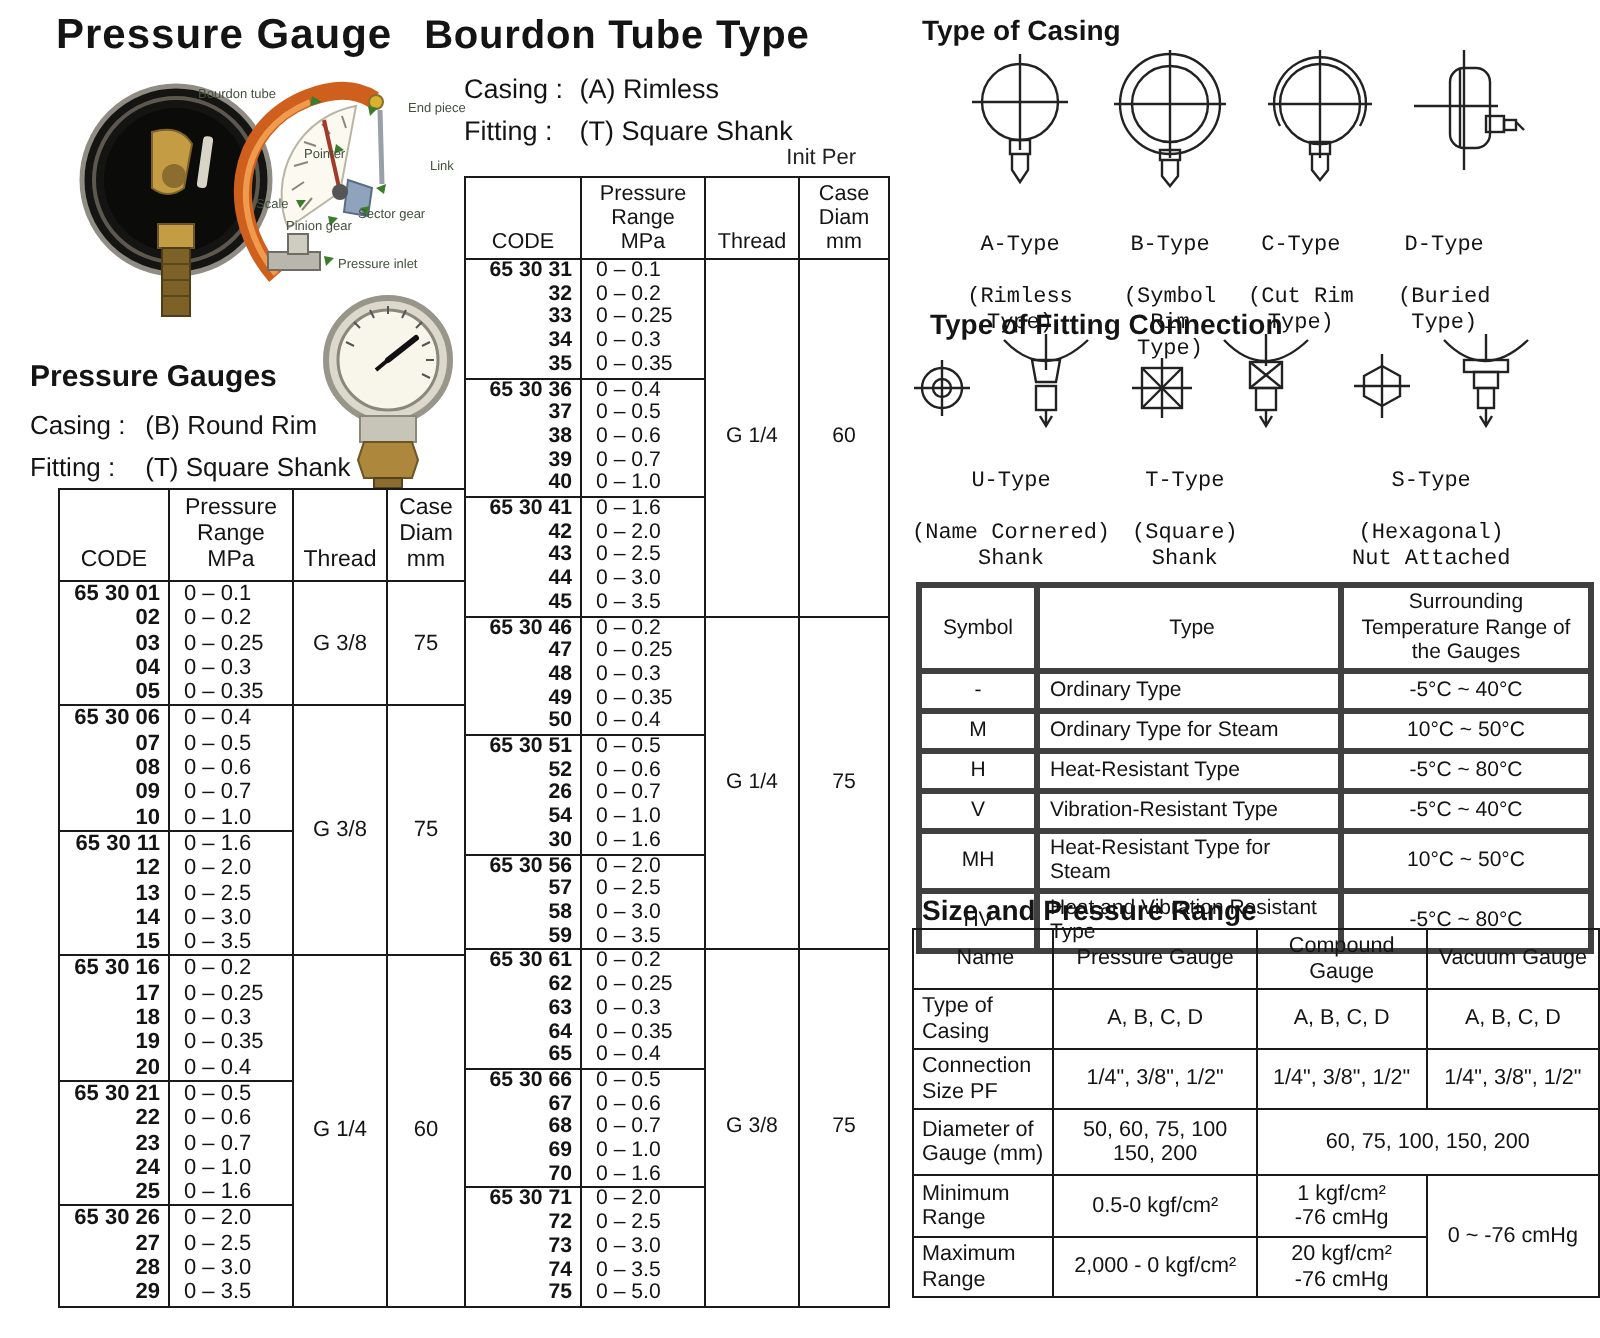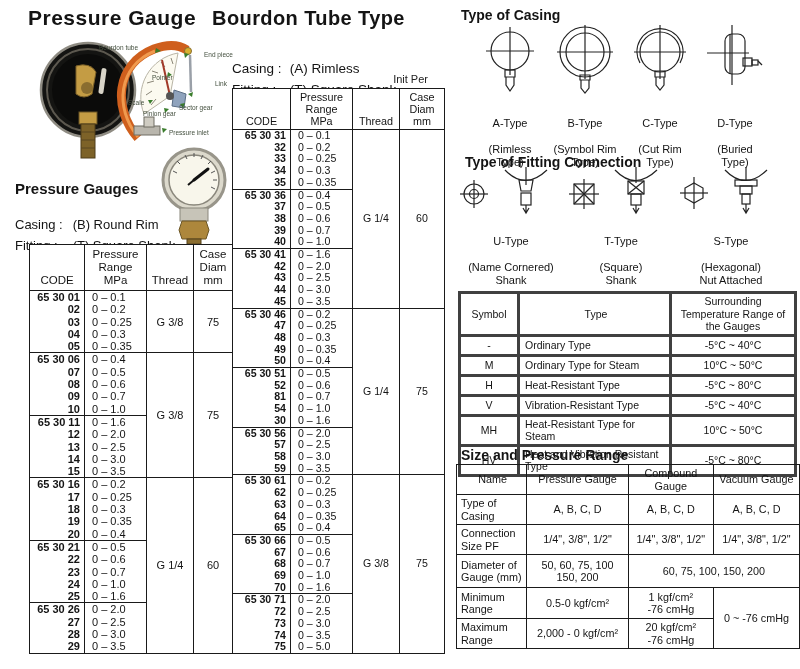--- a/index.html
+++ b/index.html
@@ -5,21 +5,21 @@
   html,body{margin:0;padding:0;background:#fff;}
   .page{position:relative;width:800px;height:669px;background:#ffffff;
         font-family:"Liberation Sans",sans-serif;color:#141414;overflow:hidden;}
   .abs{position:absolute;}
 
   
   .title-row{left:28px;top:6px;display:flex;align-items:baseline;gap:16px;}
   .title1{font-size:21px;font-weight:bold;letter-spacing:.5px;}
   .title2{font-size:20px;font-weight:bold;letter-spacing:.4px;}
   .sec-h{font-weight:bold;font-size:14px;}
-  .sub-h{font-weight:bold;font-size:15px;margin-bottom:17px;}
+  .sub-h{font-weight:bold;font-size:15px;margin-bottom:5px;}
 
   
   .info-line{font-size:13px;line-height:21px;white-space:nowrap;}
   .info-line .lbl{display:inline-block;width:54px;}
   .mid-info .info-line{font-size:13.5px;}
   .unit-note{font-size:11px;color:#222;}
 
   
   .ctab{border-collapse:collapse;border:1.5px solid #1a1a1a;background:#fff;}
   .ctab th,.ctab td{border-left:1px solid #1a1a1a;border-right:1px solid #1a1a1a;}
@@ -54,21 +54,21 @@
   .stab th,.stab td{border:1px solid #1a1a1a;font-size:10.8px;line-height:12.5px;
                     text-align:center;font-weight:normal;padding:2px 2px;vertical-align:middle;}
   .stab .lbl{text-align:left;padding-left:4px;width:64px;}
   .stab .c-pg{width:100px;} .stab .c-cg{width:82px;} .stab .c-vg{width:84px;}
   .stab tr.r-type td{height:24px;} .stab tr.r-conn td{height:24px;}
   .stab tr.r-diam td{height:28px;} .stab tr.r-min td{height:26px;}
   .stab tr.r-max td{height:22px;}
 
   
   .fig-row{display:flex;}
-  .fig-col{display:flex;flex-direction:column;align-items:center;}
+  .fig-col{display:flex;flex-direction:column;align-items:flex-start;font-family:Liberation Mono, monospace;}
   .fig-label{text-align:center;font-size:11px;line-height:13px;white-space:pre-line;margin-top:3px;}
   .dlab{position:absolute;font-size:6.5px;line-height:7px;color:#44503f;}
   svg{display:block;}
 </style>
 </head>
 <body>
 
 <div class="page">
 
   <div class="abs title-row">
@@ -273,21 +273,21 @@
             <td class="range">0 – 3.0</td>
           </tr>
           <tr>
             <td class="code">29</td>
             <td class="range">0 – 3.5</td>
           </tr>
         </tbody>
       </table>
     </div>
 
-  <div class="abs mid-info" style="left:232px;top:34px;margin-top:24px;">
+  <div class="abs mid-info" style="left:232px;top:34px;">
     <div class="info-line">
       <span class="lbl">Casing :</span>
       <span>(A) Rimless</span>
     </div>
     <div class="info-line">
       <span class="lbl">Fitting :</span>
       <span>(T) Square Shank</span>
     </div>
   </div>
   <div class="abs unit-note" style="left:340px;top:73px;width:88px;text-align:right;">Init Per</div>
@@ -386,21 +386,21 @@
           </tr>
           <tr class="sub">
             <td class="code">65 30 51</td>
             <td class="range">0 – 0.5</td>
           </tr>
           <tr>
             <td class="code">52</td>
             <td class="range">0 – 0.6</td>
           </tr>
           <tr>
-            <td class="code">81</td>
+            <td class="code">26</td>
             <td class="range">0 – 0.7</td>
           </tr>
           <tr>
             <td class="code">54</td>
             <td class="range">0 – 1.0</td>
           </tr>
           <tr>
             <td class="code">30</td>
             <td class="range">0 – 1.6</td>
           </tr>

